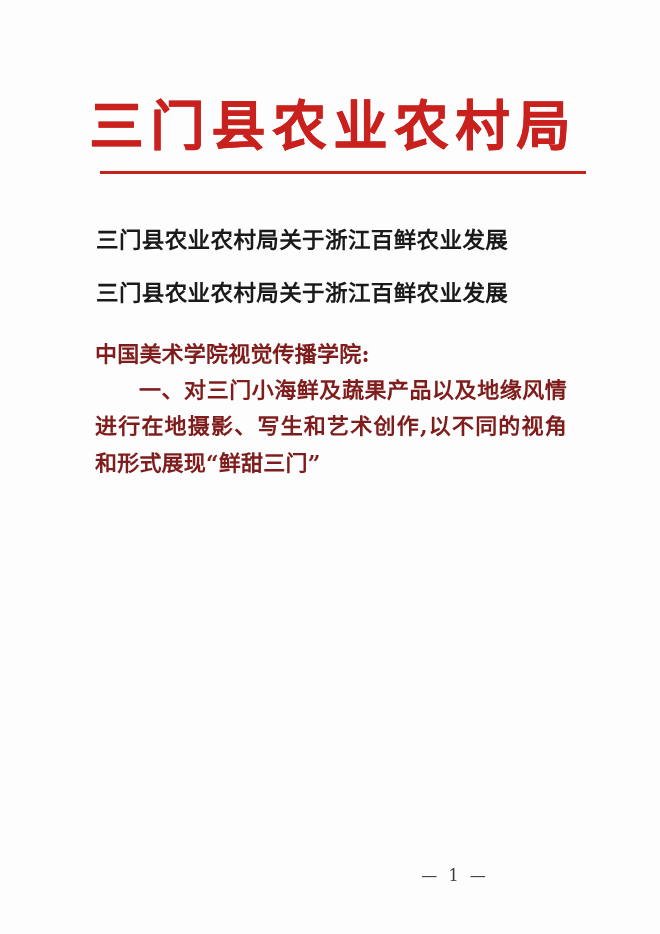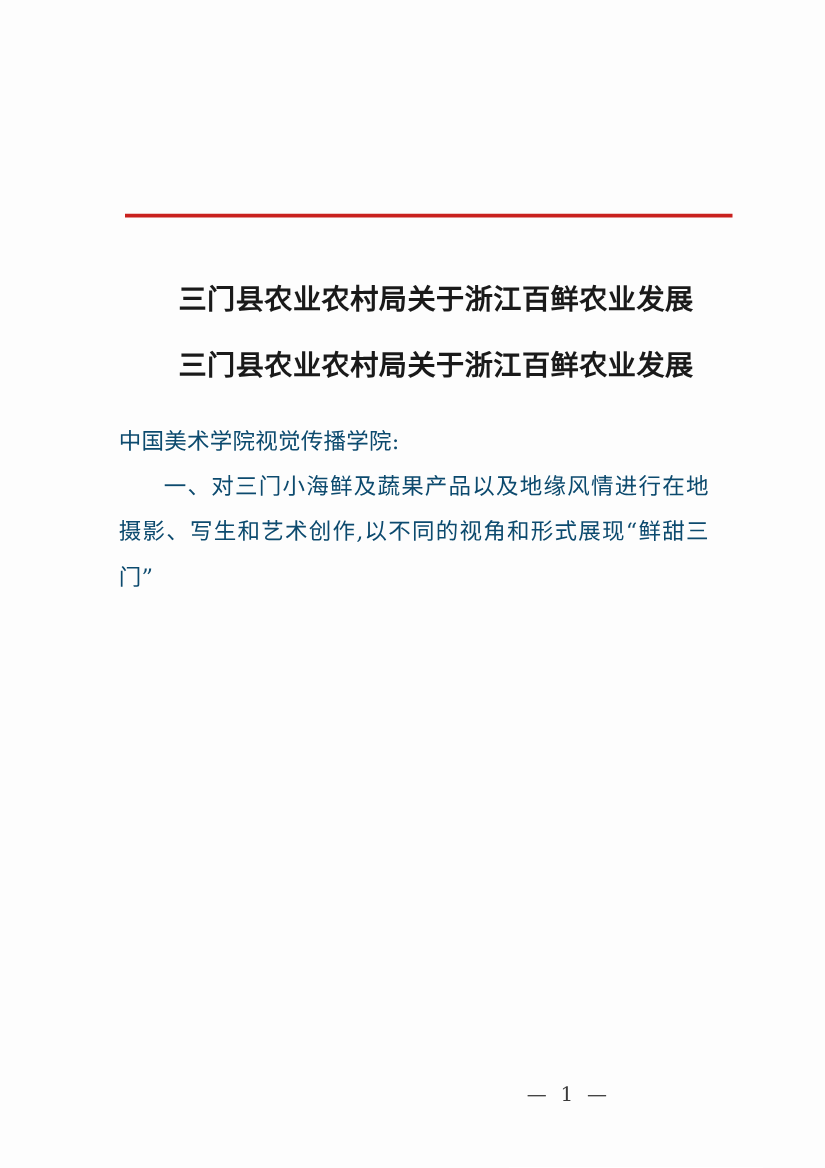--- a/index.html
+++ b/index.html
@@ -43,51 +43,52 @@
     left: 100px;
     top: 171px;
     width: 486px;
     height: 3px;
     background: #c9211e;
   }
 
   
   .doc-title {
     position: absolute;
-    left: 83px;
+    left: 96px;
     top: 214px;
     width: 472px;
-    text-align: right;
+    text-align: left;
   }
   .doc-title-line {
     font-family: "DejaVu Serif", "Liberation Serif", serif;
     font-weight: bold;
     font-size: 22.5px;
     line-height: 53px;
     letter-spacing: 0.4px;
     color: #1a1a1a;
     white-space: nowrap;
   }
 
   
   .body-block {
     position: absolute;
     left: 95px;
     top: 336px;
     width: 472px;
   }
   .para {
     font-family: "DejaVu Serif", "Liberation Serif", serif;
-    font-size: 18px;
+    font-size: 22px;
     line-height: 36.2px;
-    color: #0c4a6e;
+    color: #7f1d1d;
     text-align: justify;
     text-justify: inter-character;
     margin: 0;
     letter-spacing: 0.2px;
+    font-weight: bold;
   }
   .para.salutation {
     text-indent: 0;
   }
   .para.indent {
     text-indent: 2em;
   }
 
   
   .page-number {
@@ -102,20 +103,23 @@
     font-size: 16px;
     color: #3b3b3b;
     letter-spacing: 3px;
   }
 </style>
 </head>
 <body>
 
 <div class="page">
 
+  <div class="masthead">
+    <div class="masthead-title">三门县农业农村局</div>
+  </div>
 
   <div class="masthead-rule"></div>
 
   <div class="doc-title">
     <div class="doc-title-line">三门县农业农村局关于浙江百鲜农业发展</div>
     <div class="doc-title-line">三门县农业农村局关于浙江百鲜农业发展</div>
   </div>
 
   <div class="body-block">
     <p class="para salutation">中国美术学院视觉传播学院:</p>

